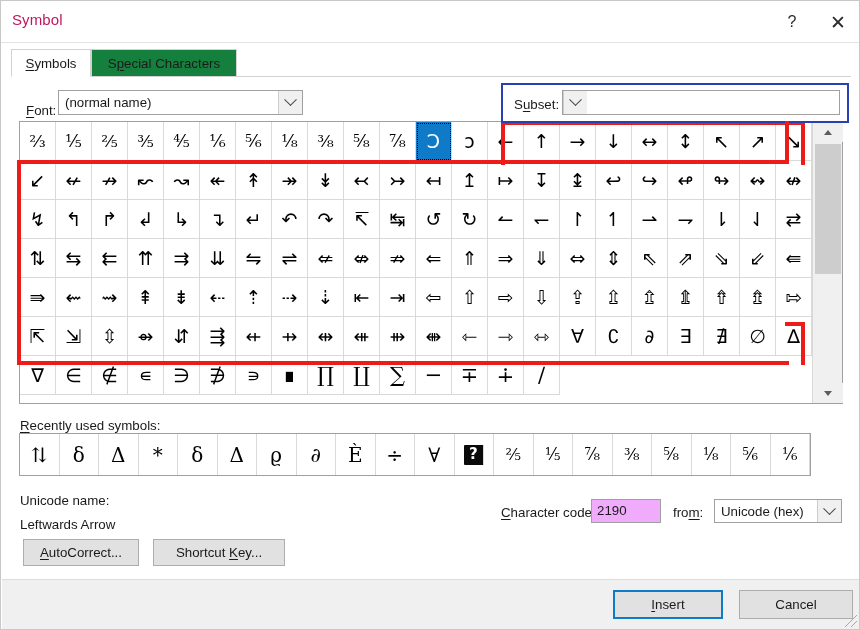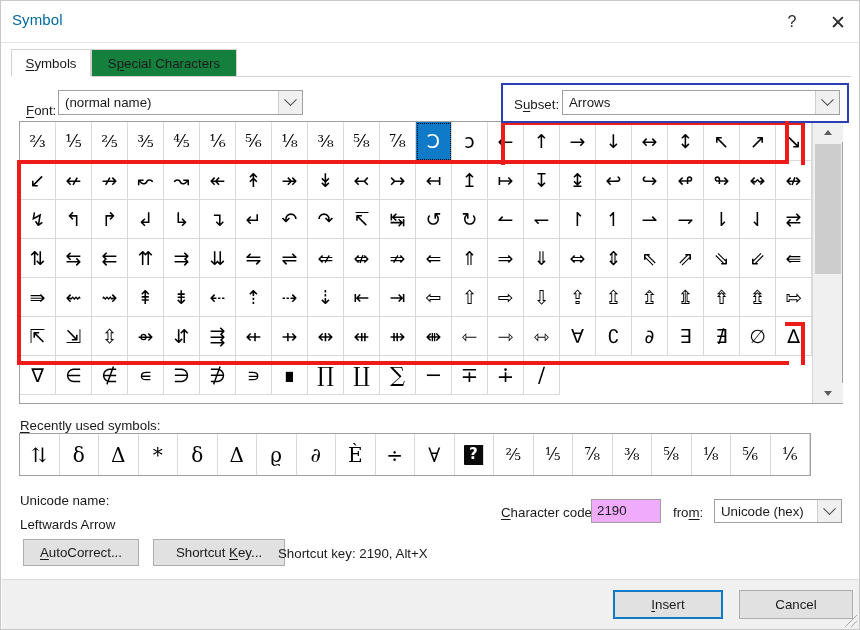--- a/index.html
+++ b/index.html
@@ -21,21 +21,21 @@
 
   
   .titlebar {
     position: absolute; left: 0; top: 0;
     width: 860px; height: 42px;
     background: #ffffff;
     border-bottom: 1px solid #e4e4e4;
   }
   .title-text {
     position: absolute; left: 11px; top: 10px;
-    font-size: 15px; color: #0369a1;
+    font-size: 15px; color: #be185d;
     letter-spacing: .1px;
   }
   .tb-btn {
     position: absolute; top: 0; height: 42px; width: 46px;
     display: flex; align-items: center; justify-content: center;
     font-size: 17px; color: #2b2b2b; cursor: default;
   }
   .tb-help { right: 46px; font-size: 16px; }
   .tb-close { right: 0; font-size: 19px; font-weight: 300; }
 
@@ -276,21 +276,20 @@
   <div class="lbl font-label"><span class="u">F</span>ont:</div>
   <div class="combo font-combo">
     <div class="val">(normal name)</div>
     <div class="arrowbtn">
         <span class="chev"></span>
       </div>
   </div>
 
   <div class="lbl subset-label">S<span class="u">u</span>bset:</div>
   <div class="combo subset-combo">
-    <div class="val">Arrows</div>
     <div class="arrowbtn">
         <span class="chev"></span>
       </div>
   </div>
   <div class="blue-box"></div>
 
   <div class="gridwrap">
     <div class="grid" id="symbol-grid">
         <div class="cell frac">⅔</div>
         <div class="cell frac">⅕</div>
@@ -496,21 +495,20 @@
         <span class="chev"></span>
       </div>
   </div>
 
   <div class="btn btn-auto">
       <span><span class="u">A</span>utoCorrect...</span>
     </div>
   <div class="btn btn-short">
       <span>Shortcut <span class="u">K</span>ey...</span>
     </div>
-  <div class="lbl shortcut-text">Shortcut key: 2190, Alt+X</div>
 
   <div class="footer"></div>
   <div class="btn btn-insert">
       <span><span class="u">I</span>nsert</span>
     </div>
   <div class="btn btn-cancel">Cancel</div>
   <div class="grip"></div>
 </div>
 
 </body></html>

